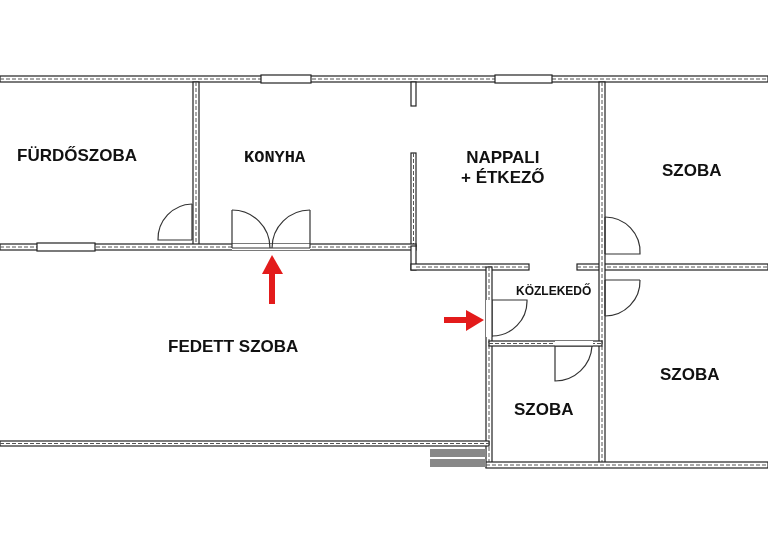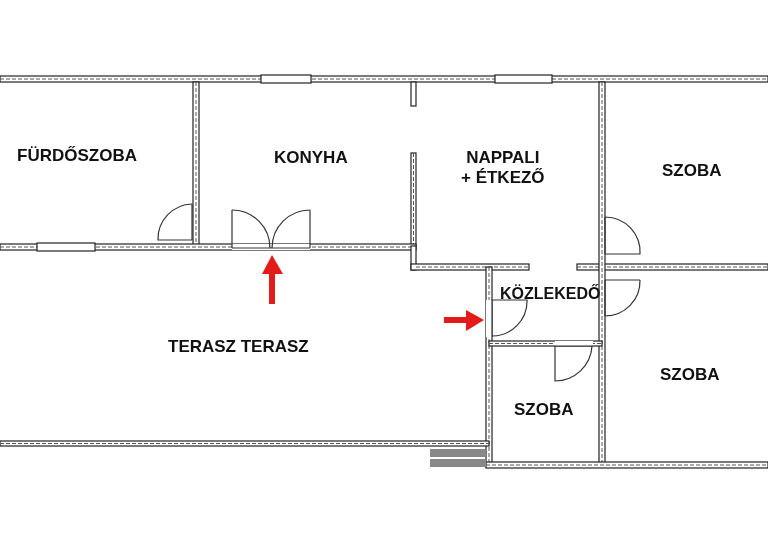--- a/index.html
+++ b/index.html
@@ -8,21 +8,21 @@
   .wall { fill: #ffffff; stroke: #222222; stroke-width: 1.2; }
   .wall-fill { stroke: #555555; stroke-width: 1; stroke-dasharray: 4 2; fill: none; }
   .window { fill: #ffffff; stroke: #222222; stroke-width: 1.2; }
   .door-arc { fill: none; stroke: #333333; stroke-width: 1.2; }
   .door-leaf { fill: none; stroke: #333333; stroke-width: 1.2; }
   .door-gap { fill: #ffffff; stroke: none; }
   .step { fill: #888888; stroke: none; }
   .arrow { fill: #e31b1b; }
   .label { position: absolute; font-weight: bold; color: #111111; white-space: nowrap; line-height: 1.15; text-align: center; }
   .lbl-lg { font-size: 17px; }
-  .lbl-sm { font-size: 16px; }
+  .lbl-sm { font-size: 12px; margin-left: 16px; }
 </style>
 </head>
 <body>
 
 <svg id="plan" viewBox="0 0 768 560" xmlns="http://www.w3.org/2000/svg">
 
   <g>
     <rect class="wall" x="0" y="76" width="768" height="6"></rect>
     <line class="wall-fill" x1="0" y1="79" x2="768" y2="79"></line>
   </g>
@@ -125,22 +125,22 @@
     <rect class="arrow" x="269" y="270" width="6" height="34"></rect>
     <polygon class="arrow" points="262,274 272,255 283,274"></polygon>
   </g>
   <g>
     <rect class="arrow" x="444" y="317" width="30" height="6"></rect>
     <polygon class="arrow" points="466,310 484,320 466,331"></polygon>
   </g>
 </svg>
 
 <div class="label lbl-lg" style="left:17px; top:146px;">FÜRDŐSZOBA</div>
-<div class="label lbl-lg" style="left:274px; top:148px;">KONYHA</div>
+<div class="label lbl-lg" style="left:244px; top:148px;font-family:Liberation Mono, monospace;">KONYHA</div>
 <div class="label lbl-lg" style="left:461px; top:148px; text-align:center;">
   <div>NAPPALI</div>
   <div>+ ÉTKEZŐ</div>
 </div>
 <div class="label lbl-lg" style="left:662px; top:161px;">SZOBA</div>
 <div class="label lbl-sm" style="left:500px; top:285px;">KÖZLEKEDŐ</div>
 <div class="label lbl-lg" style="left:660px; top:365px;">SZOBA</div>
 <div class="label lbl-lg" style="left:514px; top:400px;">SZOBA</div>
-<div class="label lbl-lg" style="left:168px; top:337px;">TERASZ TERASZ</div>
+<div class="label lbl-lg" style="left:168px; top:337px;">FEDETT SZOBA</div>
 
 </body></html>

